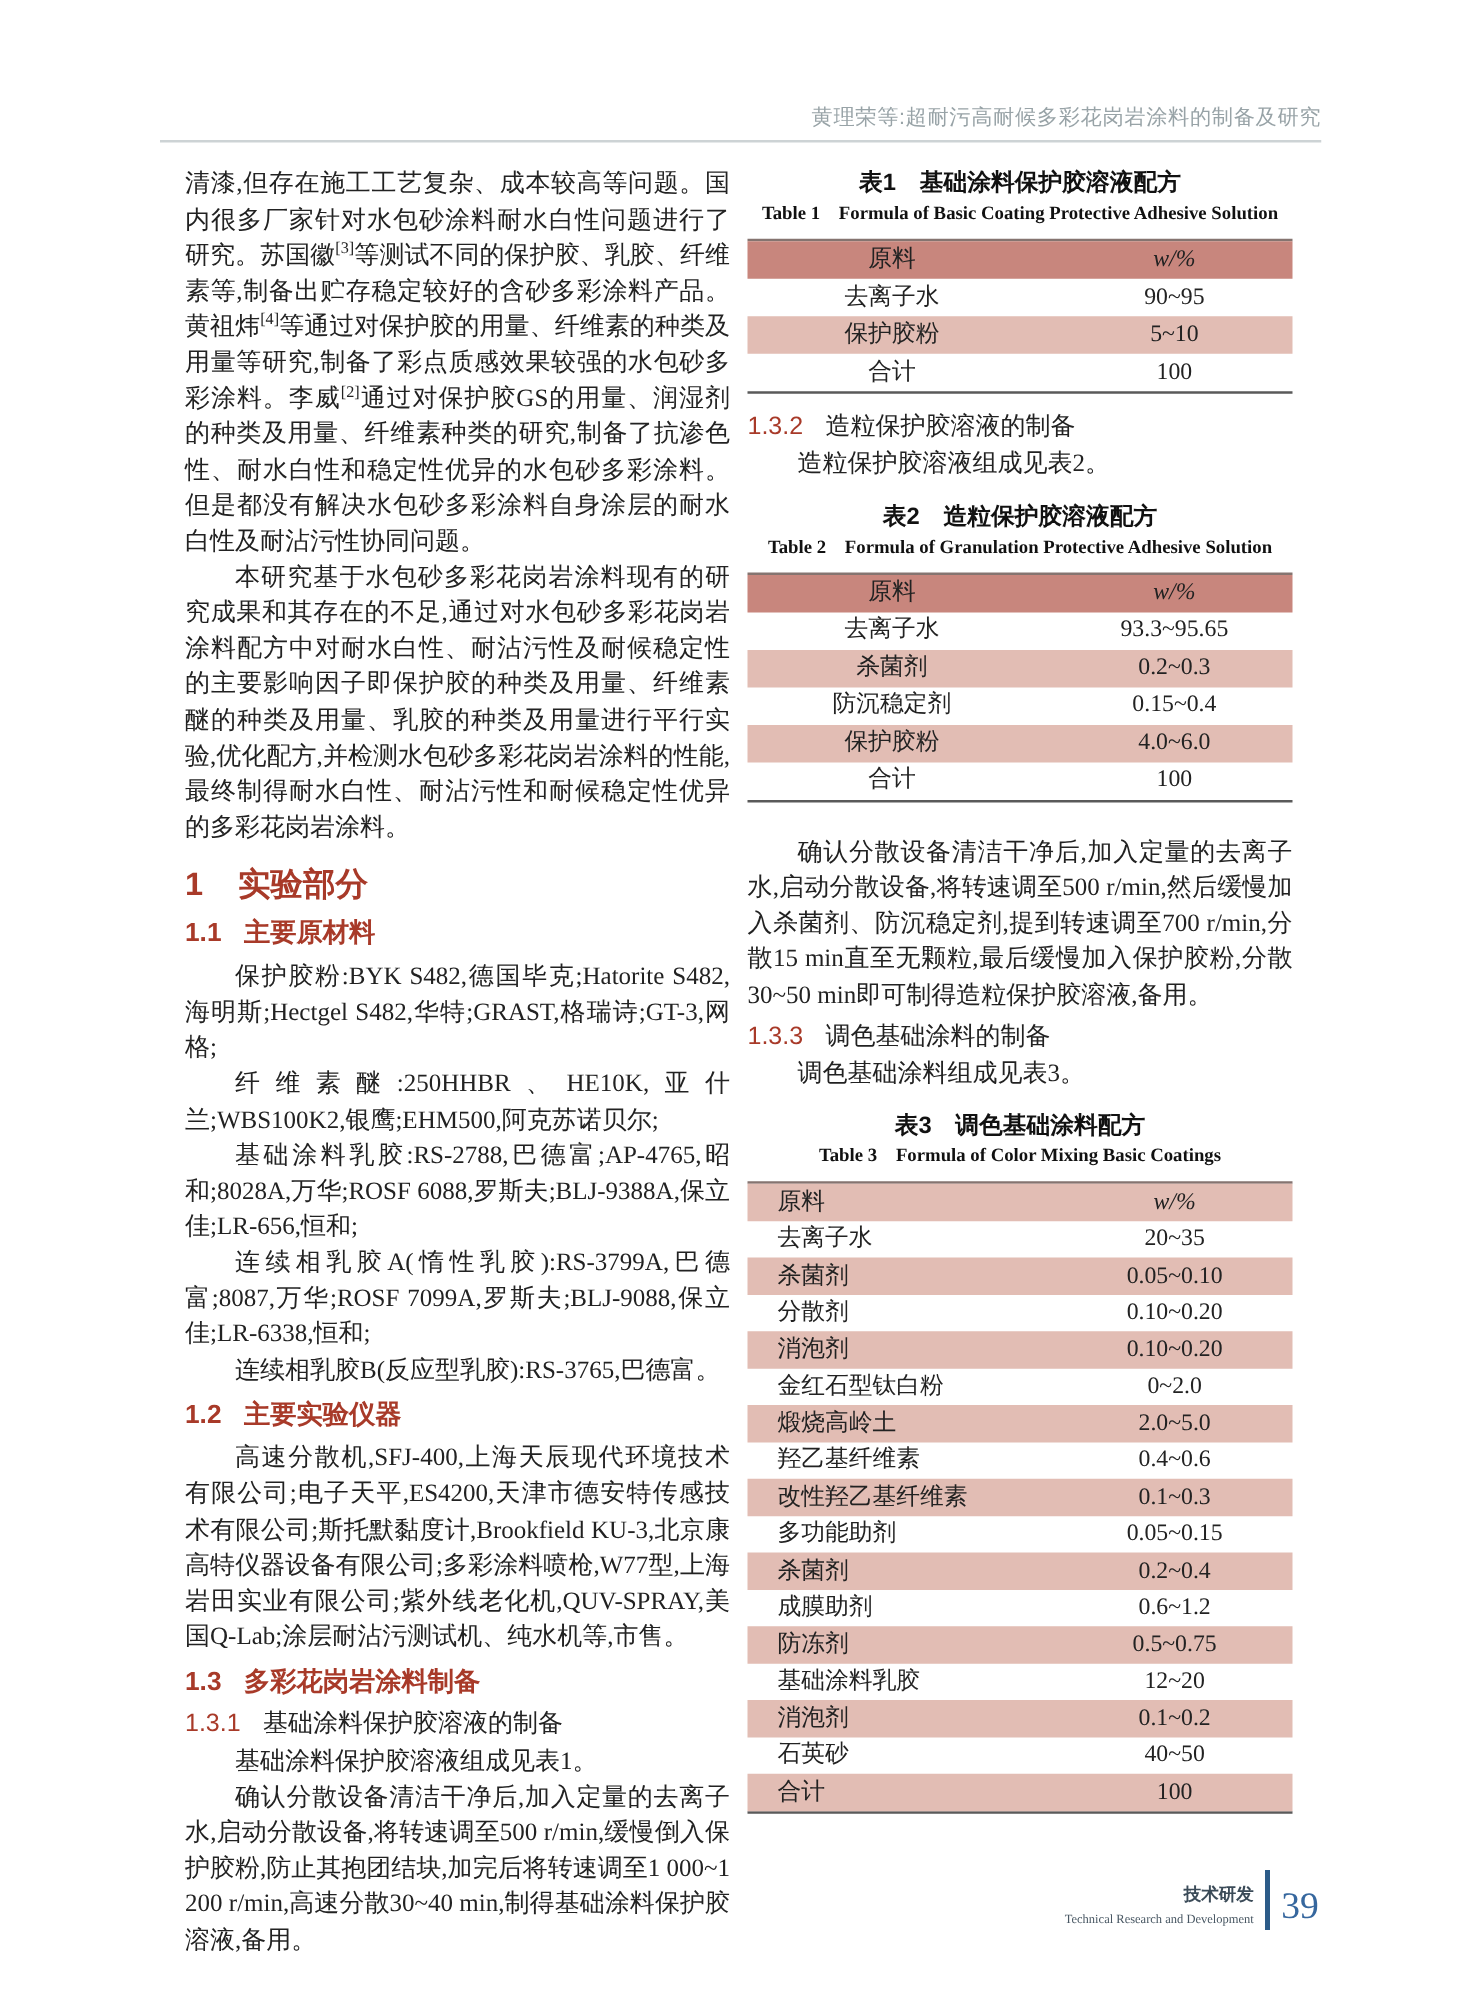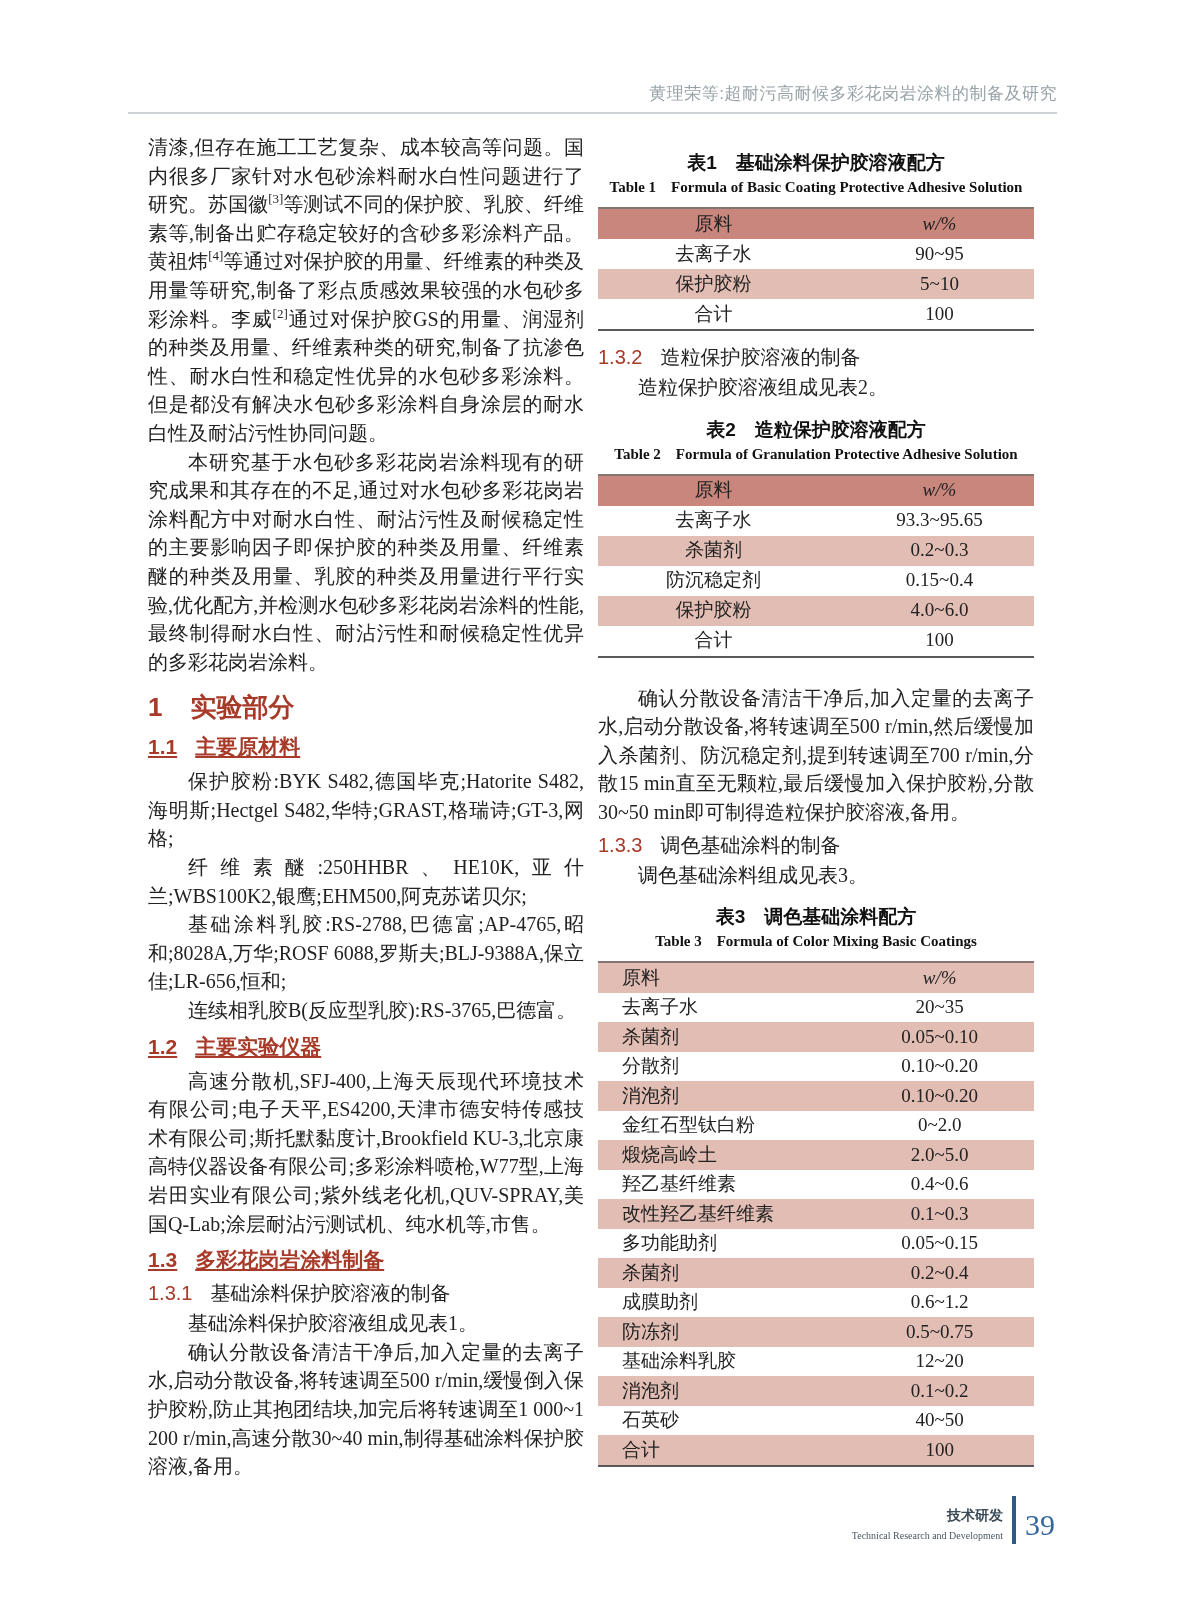--- a/index.html
+++ b/index.html
@@ -19,29 +19,29 @@
 
   p{margin:0;}
   .indent{text-indent:2em;}
   sup{font-size:13px;line-height:0;vertical-align:super;}
 
   
   .h1{font-family:"Liberation Sans","DejaVu Sans",sans-serif;font-weight:bold;
       color:#a83a29;font-size:26px;line-height:30px;margin:16px 0 12px 0;text-align:left;}
   .h1 .num{margin-right:28px;}
   .h2{font-family:"Liberation Sans","DejaVu Sans",sans-serif;font-weight:bold;
-      color:#a83a29;font-size:21px;line-height:26px;margin:9px 0 7px 0;text-align:left;text-decoration:underline;}
+      color:#a83a29;font-size:21px;line-height:26px;margin:9px 0 7px 0;text-align:left;}
   .h2 .num{margin-right:18px;}
   .h3{font-size:20px;line-height:26px;margin:5px 0 3px 0;text-align:left;}
   .h3 .num{font-family:"Liberation Sans","DejaVu Sans",sans-serif;color:#a83a29;margin-right:18px;}
   .h3 .t{color:#222;}
 
   
   .cap-zh{font-family:"Liberation Sans","DejaVu Sans",sans-serif;font-weight:bold;
-      font-size:19px;color:#111;text-align:center;line-height:24px;margin-top:18px;}
+      font-size:19px;color:#111;text-align:center;line-height:24px;margin-top:2px;}
   .cap-en{font-weight:bold;font-size:15px;color:#111;text-align:center;line-height:25px;margin-bottom:7px;}
 
   
   .tbl{width:100%;border-top:2px solid #857470;border-bottom:2px solid #5a5a5a;font-size:19px;}
   .tr{display:flex;align-items:center;height:30px;gap:16px;}
   .t3 .tr{height:29.5px;}
   .c1{width:55%;text-align:center;}
   .c2{width:45%;text-align:center;}
   .t3 .c1{text-align:left;padding-left:24px;box-sizing:border-box;}
   .tr.hdr{background:#c8867d;}
@@ -72,20 +72,21 @@
   <div class="col col-left">
     <p><span>清漆,但存在施工工艺复杂、成本较高等问题。国内很多厂家针对水包砂涂料耐水白性问题进行了研究。苏国徽</span><sup>[3]</sup><span>等测试不同的保护胶、乳胶、纤维素等,制备出贮存稳定较好的含砂多彩涂料产品。黄祖炜</span><sup>[4]</sup><span>等通过对保护胶的用量、纤维素的种类及用量等研究,制备了彩点质感效果较强的水包砂多彩涂料。李威</span><sup>[2]</sup><span>通过对保护胶GS的用量、润湿剂的种类及用量、纤维素种类的研究,制备了抗渗色性、耐水白性和稳定性优异的水包砂多彩涂料。但是都没有解决水包砂多彩涂料自身涂层的耐水白性及耐沾污性协同问题。</span></p>
     <p class="indent">本研究基于水包砂多彩花岗岩涂料现有的研究成果和其存在的不足,通过对水包砂多彩花岗岩涂料配方中对耐水白性、耐沾污性及耐候稳定性的主要影响因子即保护胶的种类及用量、纤维素醚的种类及用量、乳胶的种类及用量进行平行实验,优化配方,并检测水包砂多彩花岗岩涂料的性能,最终制得耐水白性、耐沾污性和耐候稳定性优异的多彩花岗岩涂料。</p>
 
     <div class="h1"><span class="num">1</span><span>实验部分</span></div>
 
     <div class="h2"><span class="num">1.1</span><span>主要原材料</span></div>
     <p class="indent">保护胶粉:BYK S482,德国毕克;Hatorite S482,海明斯;Hectgel S482,华特;GRAST,格瑞诗;GT-3,网格;</p>
     <p class="indent">纤维素醚:250HHBR、HE10K,亚什兰;WBS100K2,银鹰;EHM500,阿克苏诺贝尔;</p>
     <p class="indent">基础涂料乳胶:RS-2788,巴德富;AP-4765,昭和;8028A,万华;ROSF 6088,罗斯夫;BLJ-9388A,保立佳;LR-656,恒和;</p>
+    <p class="indent">连续相乳胶A(惰性乳胶):RS-3799A,巴德富;8087,万华;ROSF 7099A,罗斯夫;BLJ-9088,保立佳;LR-6338,恒和;</p>
     <p class="indent">连续相乳胶B(反应型乳胶):RS-3765,巴德富。</p>
 
     <div class="h2"><span class="num">1.2</span><span>主要实验仪器</span></div>
     <p class="indent">高速分散机,SFJ-400,上海天辰现代环境技术有限公司;电子天平,ES4200,天津市德安特传感技术有限公司;斯托默黏度计,Brookfield KU-3,北京康高特仪器设备有限公司;多彩涂料喷枪,W77型,上海岩田实业有限公司;紫外线老化机,QUV-SPRAY,美国Q-Lab;涂层耐沾污测试机、纯水机等,市售。</p>
 
     <div class="h2"><span class="num">1.3</span><span>多彩花岗岩涂料制备</span></div>
     <div class="h3"><span class="num">1.3.1</span><span class="t">基础涂料保护胶溶液的制备</span></div>
     <p class="indent">基础涂料保护胶溶液组成见表1。</p>
     <p class="indent">确认分散设备清洁干净后,加入定量的去离子水,启动分散设备,将转速调至500 r/min,缓慢倒入保护胶粉,防止其抱团结块,加完后将转速调至1 000~1 200 r/min,高速分散30~40 min,制得基础涂料保护胶溶液,备用。</p>
   </div>

